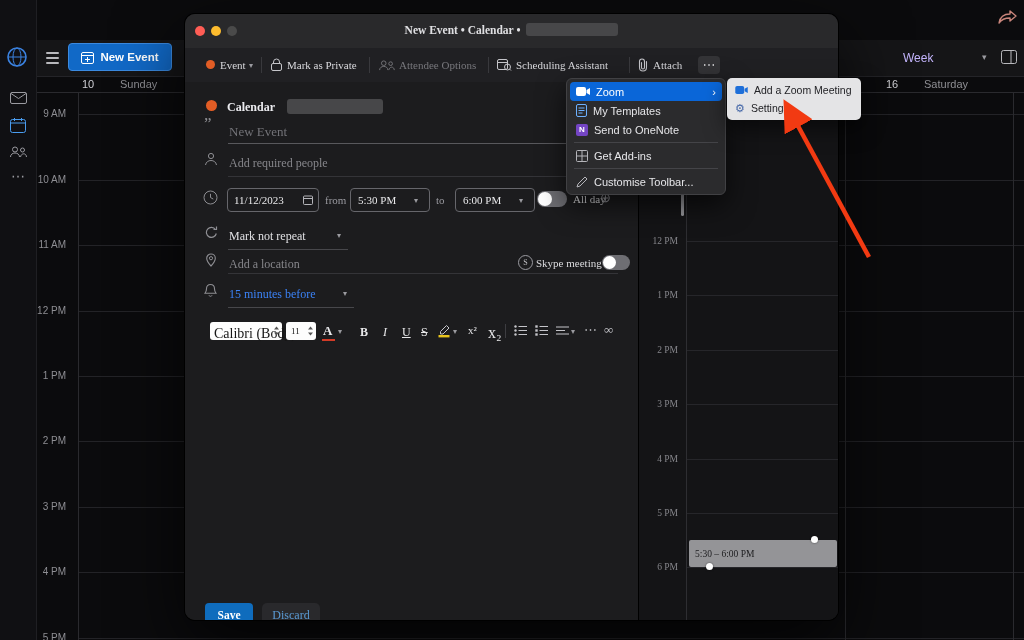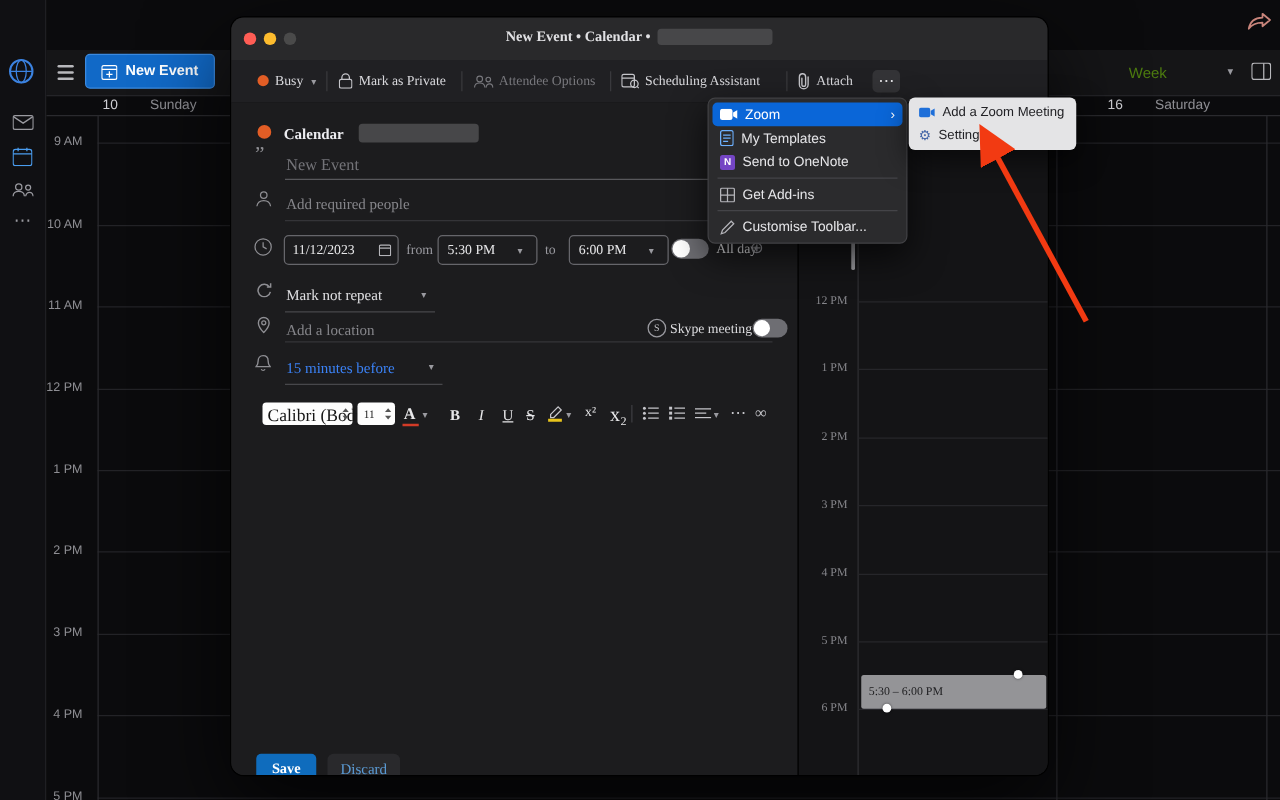--- a/index.html
+++ b/index.html
@@ -95,21 +95,21 @@
     <span>
         <svg width="13" height="13" viewBox="0 0 13 13">
           <rect x="0.5" y="1.5" width="12" height="11" rx="1.5" fill="none" stroke="#fff"></rect>
           <line x1="0.5" y1="4.5" x2="12.5" y2="4.5" stroke="#fff"></line>
           <line x1="6.5" y1="6" x2="6.5" y2="11" stroke="#fff"></line>
           <line x1="4" y1="8.5" x2="9" y2="8.5" stroke="#fff"></line>
         </svg>
       </span>
     <span>New Event</span>
   </div>
-  <div class="t" style="left:903px;top:51px;font-size:12px;color:#4d7c0f;">Week</div>
+  <div class="t" style="left:903px;top:51px;font-size:12px;color:#c4b5fd;">Week</div>
   <div class="t" style="left:982px;top:52px;font-size:9px;color:#9a9aa0;">▾</div>
   <div class="abs" style="left:1001px;top:50px;">
       <svg width="16" height="14" viewBox="0 0 16 14">
         <rect x="0.5" y="0.5" width="15" height="13" rx="2" fill="none" stroke="#b8b8bc"></rect>
         <line x1="10" y1="0.5" x2="10" y2="13.5" stroke="#b8b8bc"></line>
       </svg>
     </div>
   <div class="abs" style="left:998px;top:9px;">
       <svg width="20" height="16" viewBox="0 0 20 16">
         <path d="M12 2l6 5-6 5V9C6 9 3 11 1 14c1-6 5-9 11-9V2z" fill="none" stroke="#c9857b" stroke-width="1.4" stroke-linejoin="round"></path>
@@ -156,21 +156,21 @@
       <div class="light" style="left:26px;background:#fdbc2e;"></div>
       <div class="light" style="left:42px;background:#4a4a4a;"></div>
       <div style="position:absolute;left:0;top:9px;width:653px;display:flex;justify-content:center;align-items:center;gap:6px;">
         <span style="font-size:11.5px;font-weight:700;color:#e0e0e3;">New Event • Calendar •</span>
         <span class="chip" style="position:relative;width:92px;height:13px;"></span>
       </div>
     </div>
 
     <div id="evt-toolbar">
       <div class="abs" style="left:21px;top:12px;width:9px;height:9px;border-radius:50%;background:#e25d25;"></div>
-      <div class="tb-label" style="left:35px;top:11px;">Busy</div>
+      <div class="tb-label" style="left:35px;top:11px;">Event</div>
       <div class="chev" style="left:64px;top:13px;">▾</div>
       <div class="tb-sep" style="left:76px;"></div>
       <div class="abs" style="left:86px;top:10px;">
           <svg width="11" height="13" viewBox="0 0 11 13">
             <rect x="0.5" y="5.5" width="10" height="7" rx="1.5" fill="none" stroke="#c5c5ca"></rect>
             <path d="M2.5 5.5V4a3 3 0 016 0v1.5" fill="none" stroke="#c5c5ca"></path>
           </svg>
         </div>
       <div class="tb-label" style="left:102px;top:11px;">Mark as Private</div>
       <div class="tb-sep" style="left:184px;"></div>

